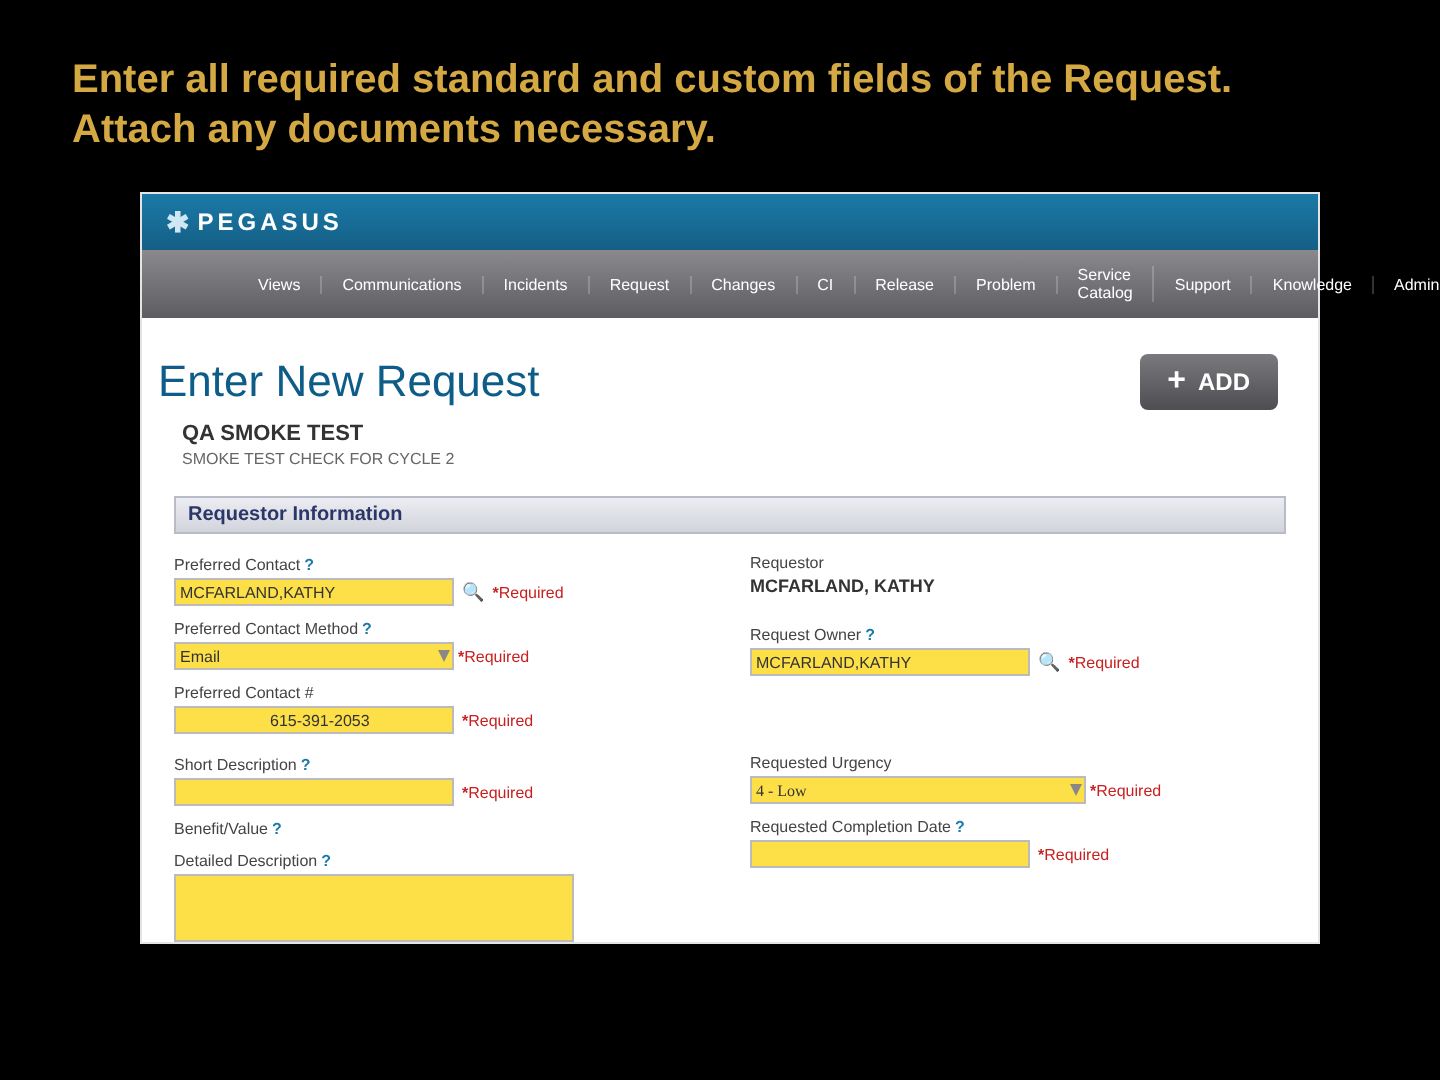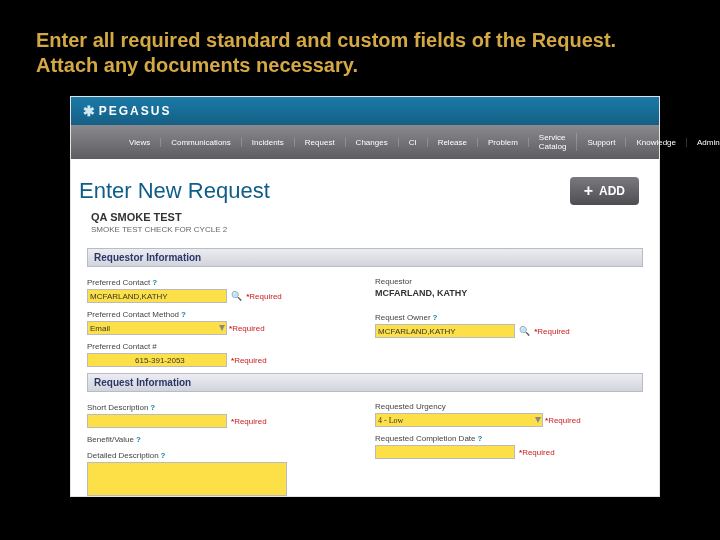--- a/index.html
+++ b/index.html
@@ -115,21 +115,20 @@
         <span class="lbl">Request Owner</span><span class="help-ico">?</span>
         <div class="row">
           <input class="txt" style="width: 140px;" value="MCFARLAND,KATHY">
           <span style="font-size:9px;">🔍</span>
           <span class="req"><span class="star">*</span>Required</span>
         </div>
       </div>
     </div>
   </div>
 
-  <div class="section-bar">Request Information</div>
 
   <div class="form-grid">
     <div class="col">
       <div class="field">
         <span class="lbl">Short Description</span><span class="help-ico">?</span>
         <div class="row">
           <input class="txt" style="width: 140px;">
           <span class="req"><span class="star">*</span>Required</span>
         </div>
       </div>

